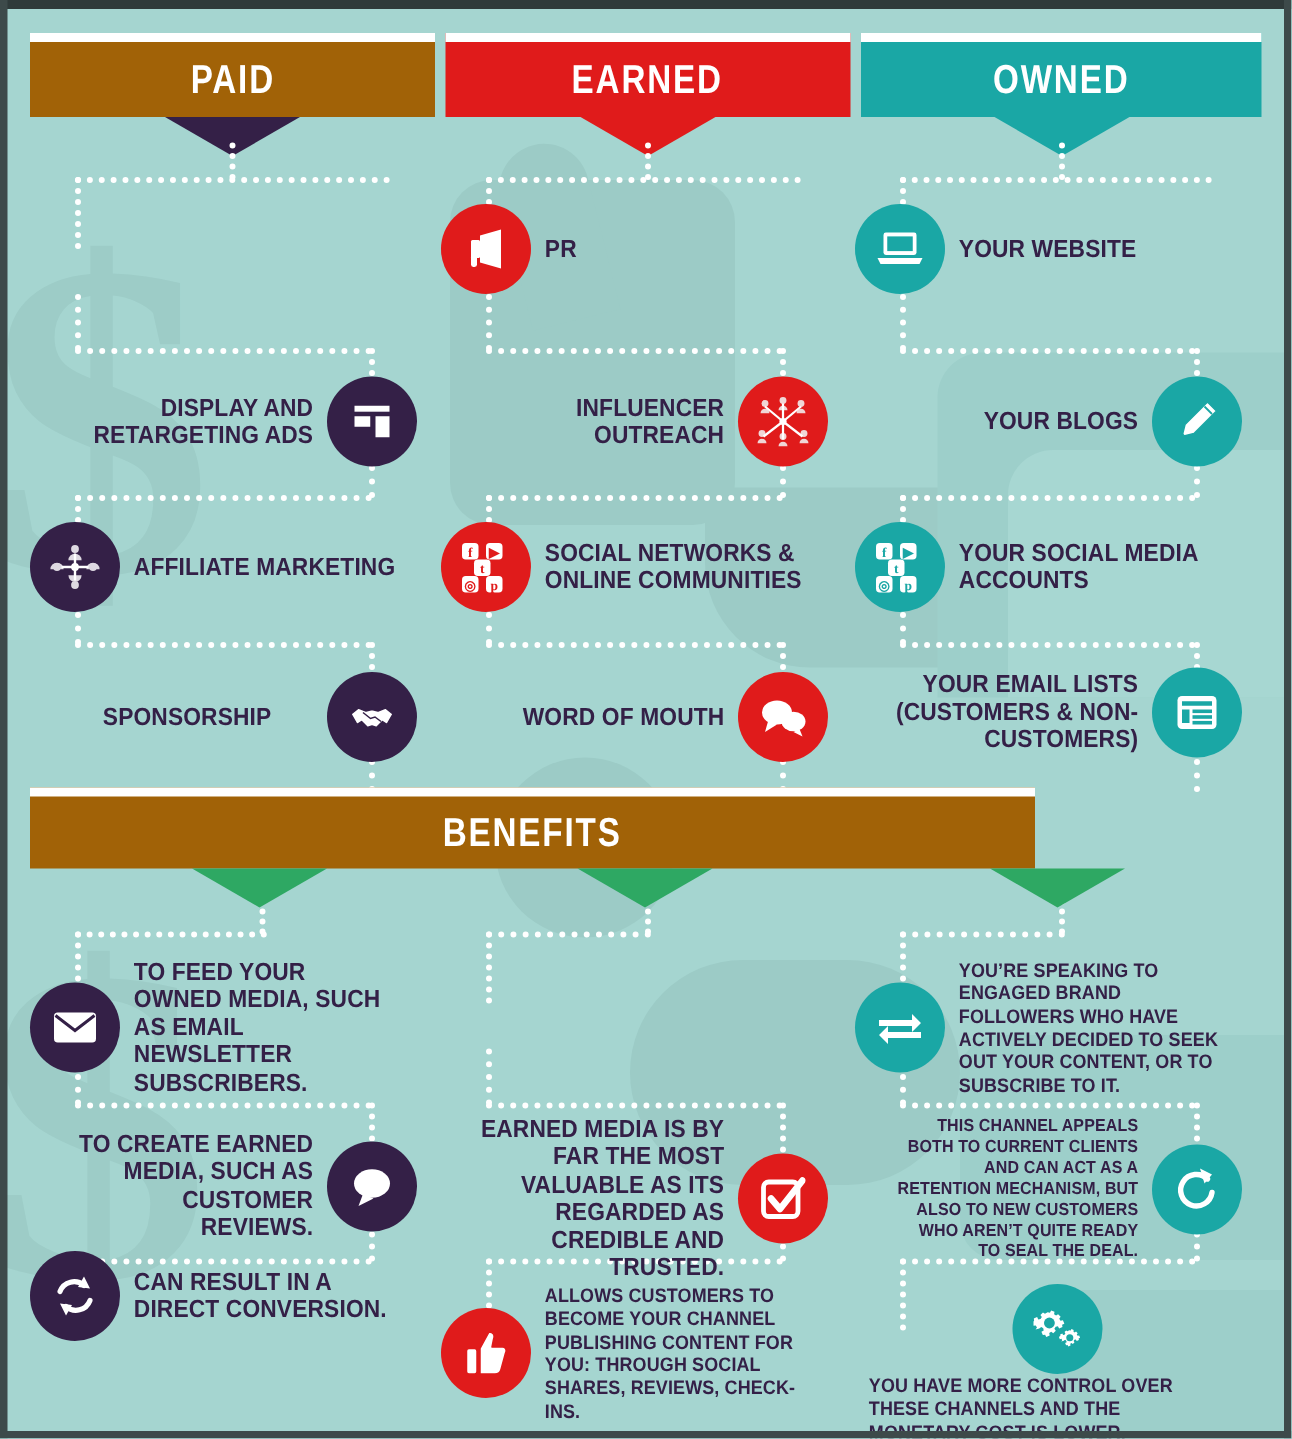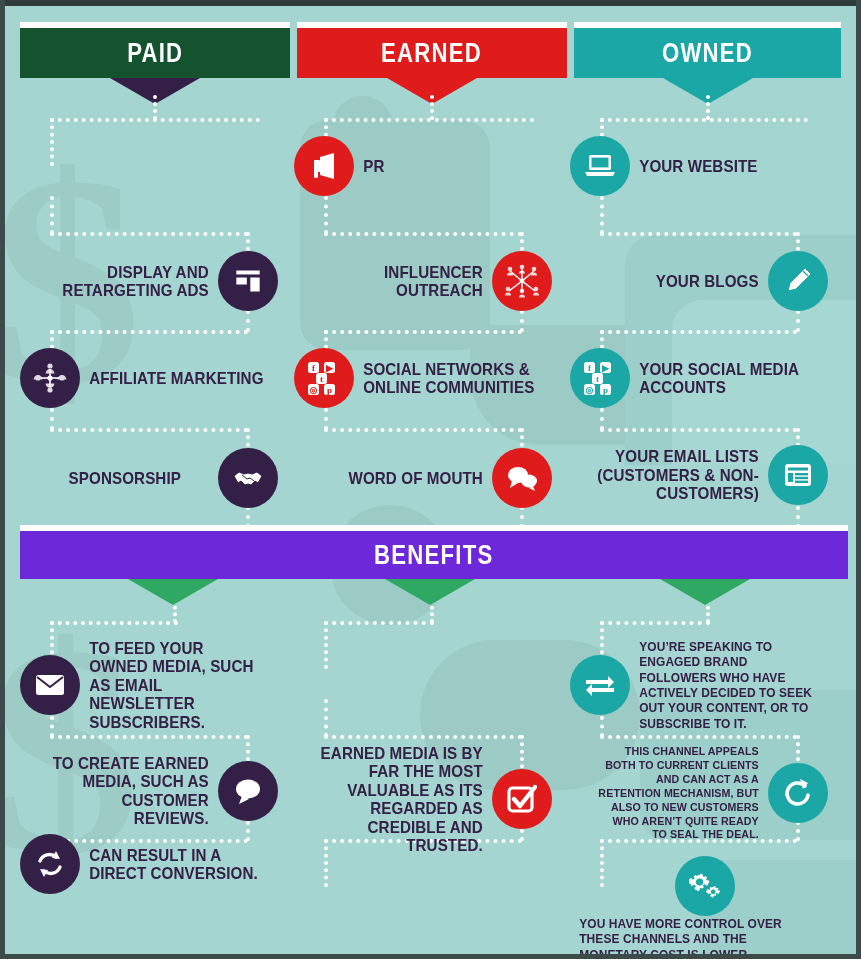--- a/index.html
+++ b/index.html
@@ -53,21 +53,21 @@
   }
   .banner .btxt{
     color:#ffffff;font-size:27px;font-weight:bold;letter-spacing:1.5px;
     font-family:"Liberation Sans Narrow","Liberation Sans",sans-serif;
     transform:scaleX(.82);
   }
   .banner .notch{
     position:absolute;left:50%;transform:translateX(-50%);top:50px;
     width:0;height:0;border-left:45px solid transparent;border-right:45px solid transparent;
   }
-  #b-paid{left:20px;width:270px;background:#14532d;}
+  #b-paid{left:20px;width:270px;background:#a16207;}
   #b-paid .notch{border-top:26px solid #342047;}
   #b-earned{left:297px;width:270px;background:#e01b1b;}
   #b-earned .notch{border-top:26px solid #e01b1b;}
   #b-owned{left:574px;width:267px;background:#1aa7a5;}
   #b-owned .notch{border-top:26px solid #1aa7a5;}
 
   
   .dots-v{position:absolute;width:0;border-left:4px dotted #ffffff;z-index:5;}
   .dots-h{position:absolute;height:0;border-top:4px dotted #ffffff;z-index:5;}
 
@@ -87,22 +87,22 @@
   .item.rev .lbl{text-align:right;transform-origin:right center;}
   .lbl.sm{font-size:13px;line-height:1.18;}
   .lbl.xs{font-size:11.6px;line-height:1.2;}
 
   .c-paid{background:#342047;}
   .c-earned{background:#e01b1b;}
   .c-owned{background:#1aa7a5;}
 
   
   #benefits{
-    position:absolute;left:20px;top:525px;width:828px;height:48px;
-    background:#6d28d9;border-top:6px solid #ffffff;z-index:20;
+    position:absolute;left:20px;top:525px;width:670px;height:48px;
+    background:#a16207;border-top:6px solid #ffffff;z-index:20;
     display:flex;align-items:center;justify-content:center;
   }
   #benefits .btxt{color:#fff;font-size:27px;font-weight:bold;letter-spacing:1.5px;
     font-family:"Liberation Sans Narrow","Liberation Sans",sans-serif;transform:scaleX(.82);}
   .gnotch{position:absolute;top:48px;width:0;height:0;
     border-left:45px solid transparent;border-right:45px solid transparent;
     border-top:26px solid #2ea863;}
 </style>
 </head>
 <body>
@@ -452,20 +452,29 @@
   <div class="item rev" style="position:absolute;left:294px;top:744px;width:258px;">
     <div class="bub c-earned">
       <svg width="30" height="30" viewBox="0 0 30 30">
         <rect x="2" y="4" width="23" height="23" rx="3.5" fill="none" stroke="#fff" stroke-width="3.2"></rect>
         <path d="M7 15l6 7L28 3" fill="none" stroke="#fff" stroke-width="4.4" stroke-linecap="round" stroke-linejoin="round"></path>
       </svg>
     </div>
     <div class="lbl">EARNED MEDIA IS BY FAR THE MOST VALUABLE AS ITS REGARDED AS CREDIBLE AND TRUSTED.</div>
   </div>
 
+  <div class="item" style="position:absolute;left:294px;top:856px;width:270px;">
+    <div class="bub c-earned">
+      <svg width="28" height="30" viewBox="0 0 28 30" fill="#fff">
+        <path d="M10 12L16 1c3 0 4 2 3 5l-1 5h7c2 0 3 2 2 4l-3 11c-.5 2-2 3-4 3H10z" stroke="#e01b1b" stroke-width="1" stroke-linejoin="round"></path>
+        <rect x="1" y="12" width="7" height="17" rx="1.6" stroke="#e01b1b" stroke-width="1"></rect>
+      </svg>
+    </div>
+    <div class="lbl sm">ALLOWS CUSTOMERS TO BECOME YOUR CHANNEL PUBLISHING CONTENT FOR YOU: THROUGH SOCIAL SHARES, REVIEWS, CHECK-INS.</div>
+  </div>
 
   <div class="item" style="position:absolute;left:570px;top:639px;width:270px;">
     <div class="bub c-owned">
       <svg width="32" height="26" viewBox="0 0 32 26" fill="#fff">
         <path d="M2 8h22v-4l6 6-6 6v-4H2z"></path>
         <path d="M30 20H8v4l-6-6 6-6v4h22z"></path>
       </svg>
     </div>
     <div class="lbl sm">YOU’RE SPEAKING TO ENGAGED BRAND FOLLOWERS WHO HAVE ACTIVELY DECIDED TO SEEK OUT YOUR CONTENT, OR TO SUBSCRIBE TO IT.</div>
   </div>

